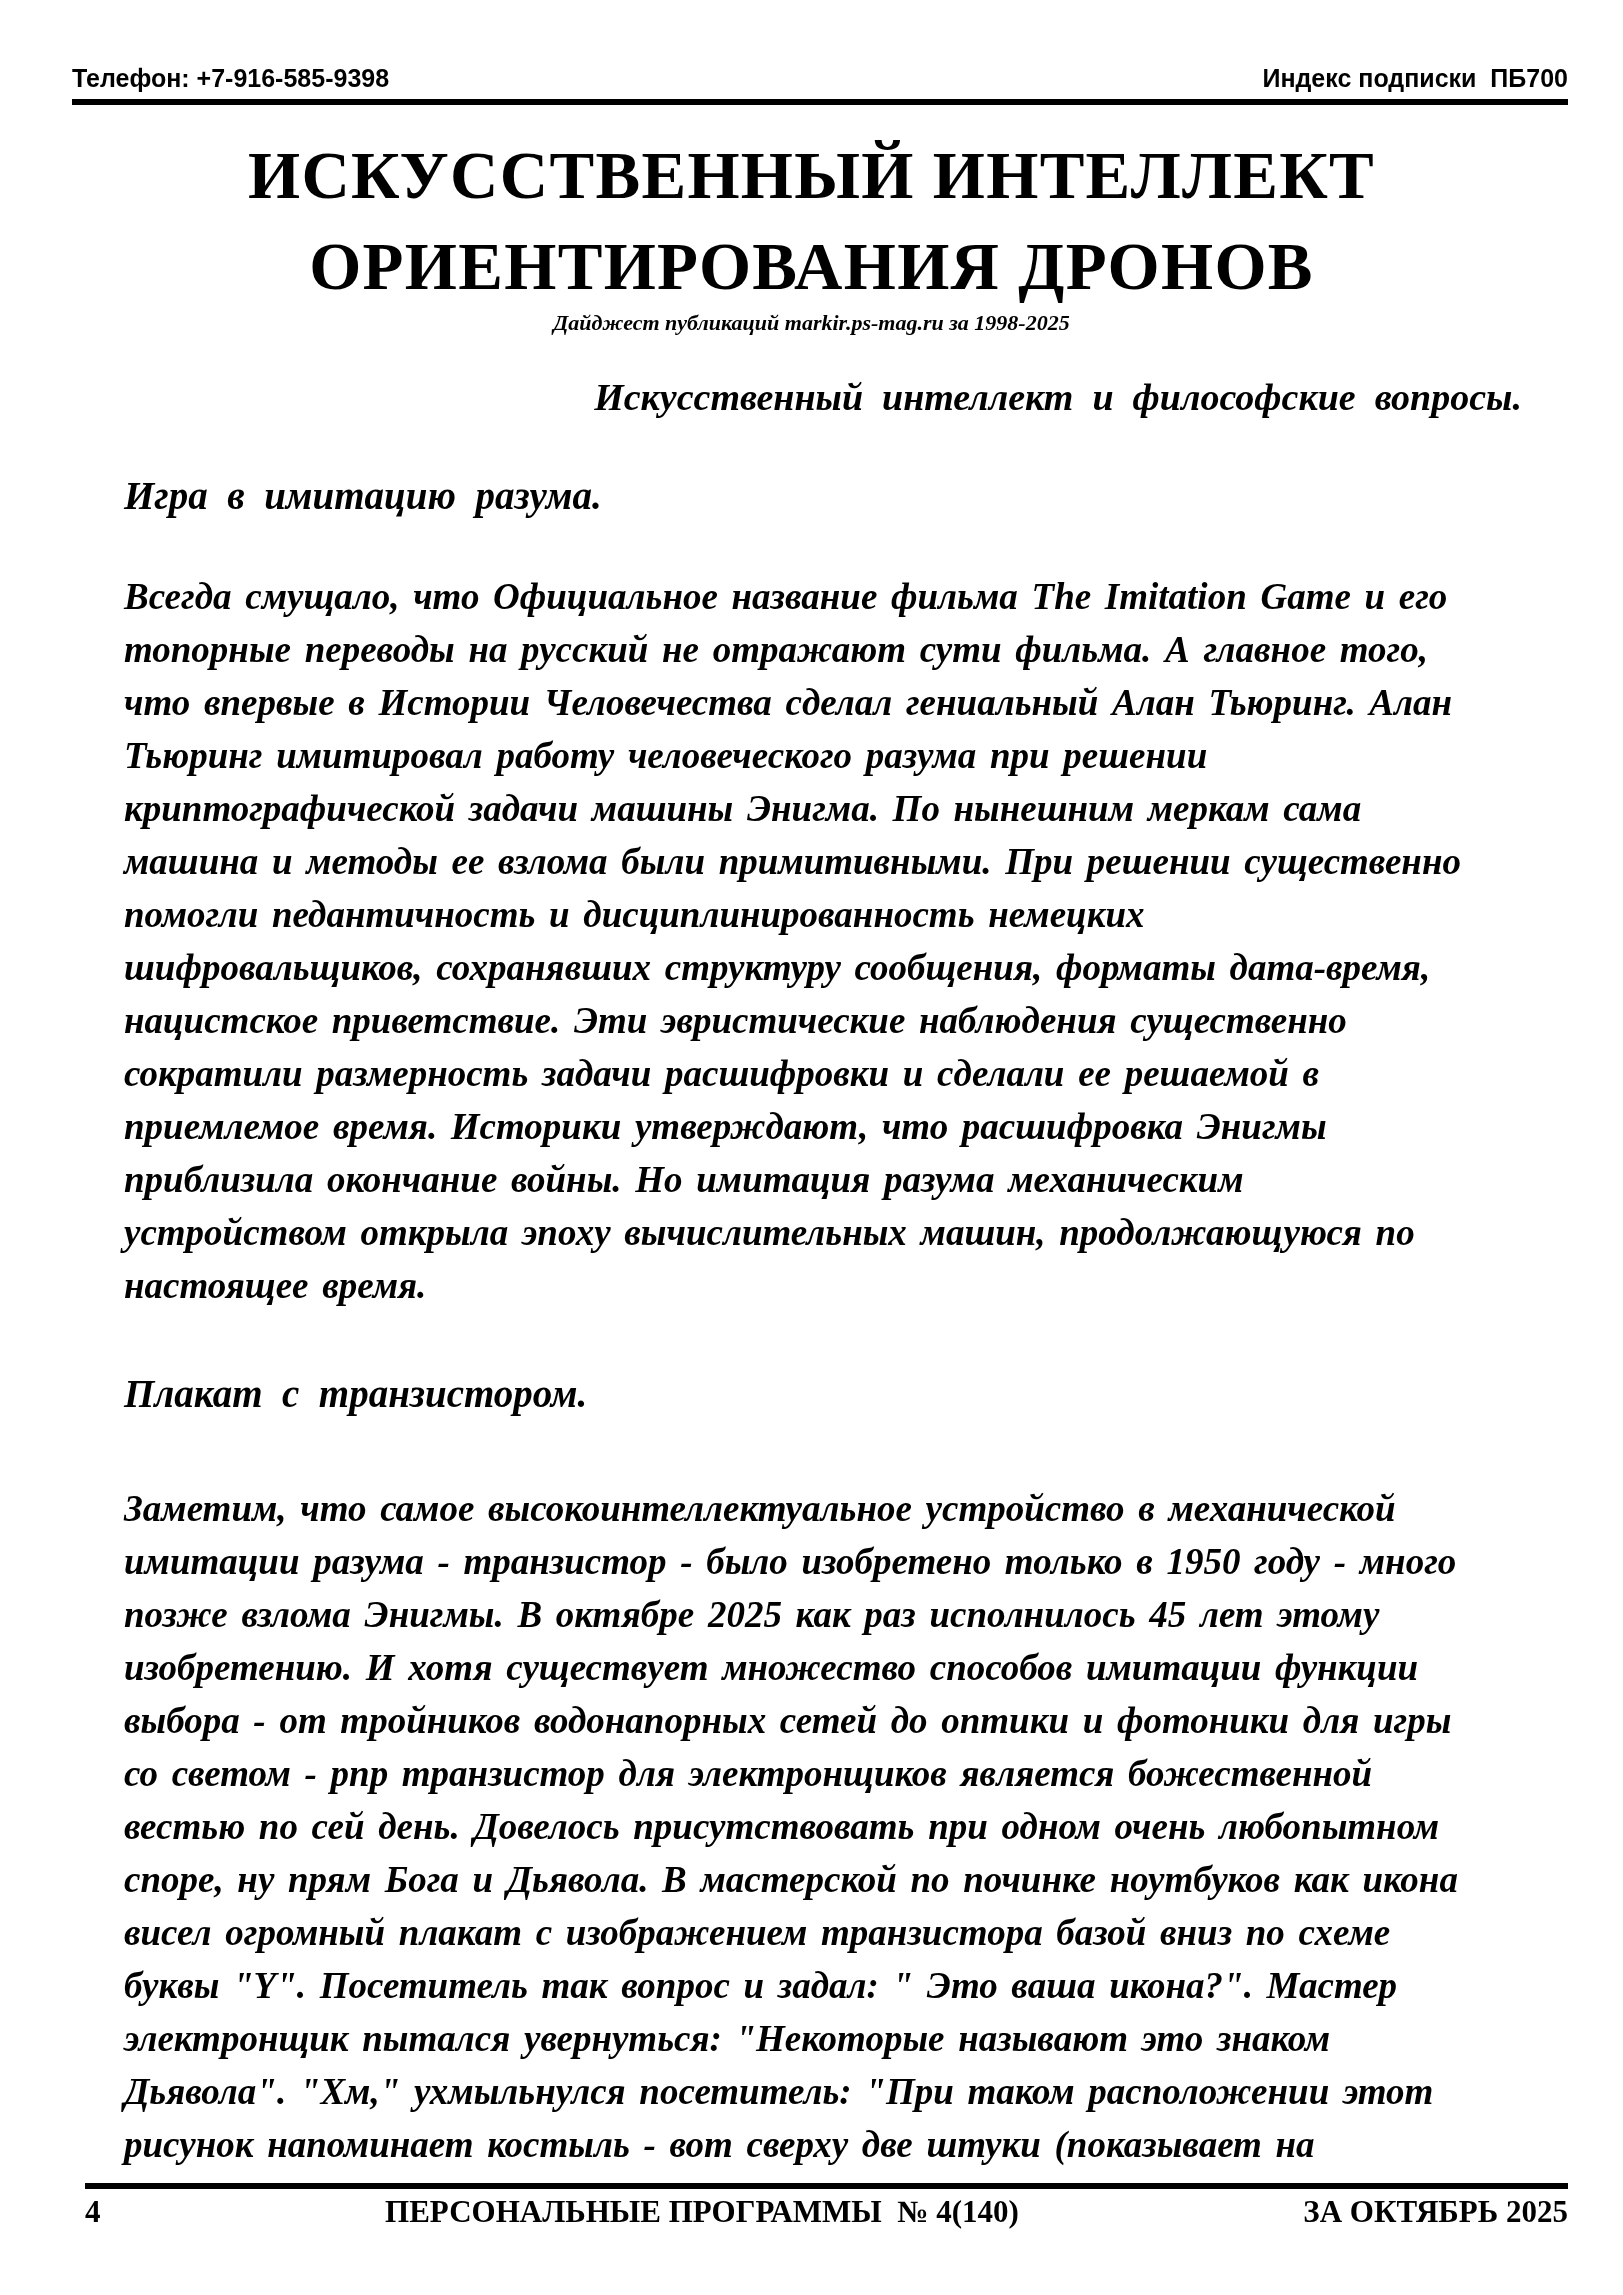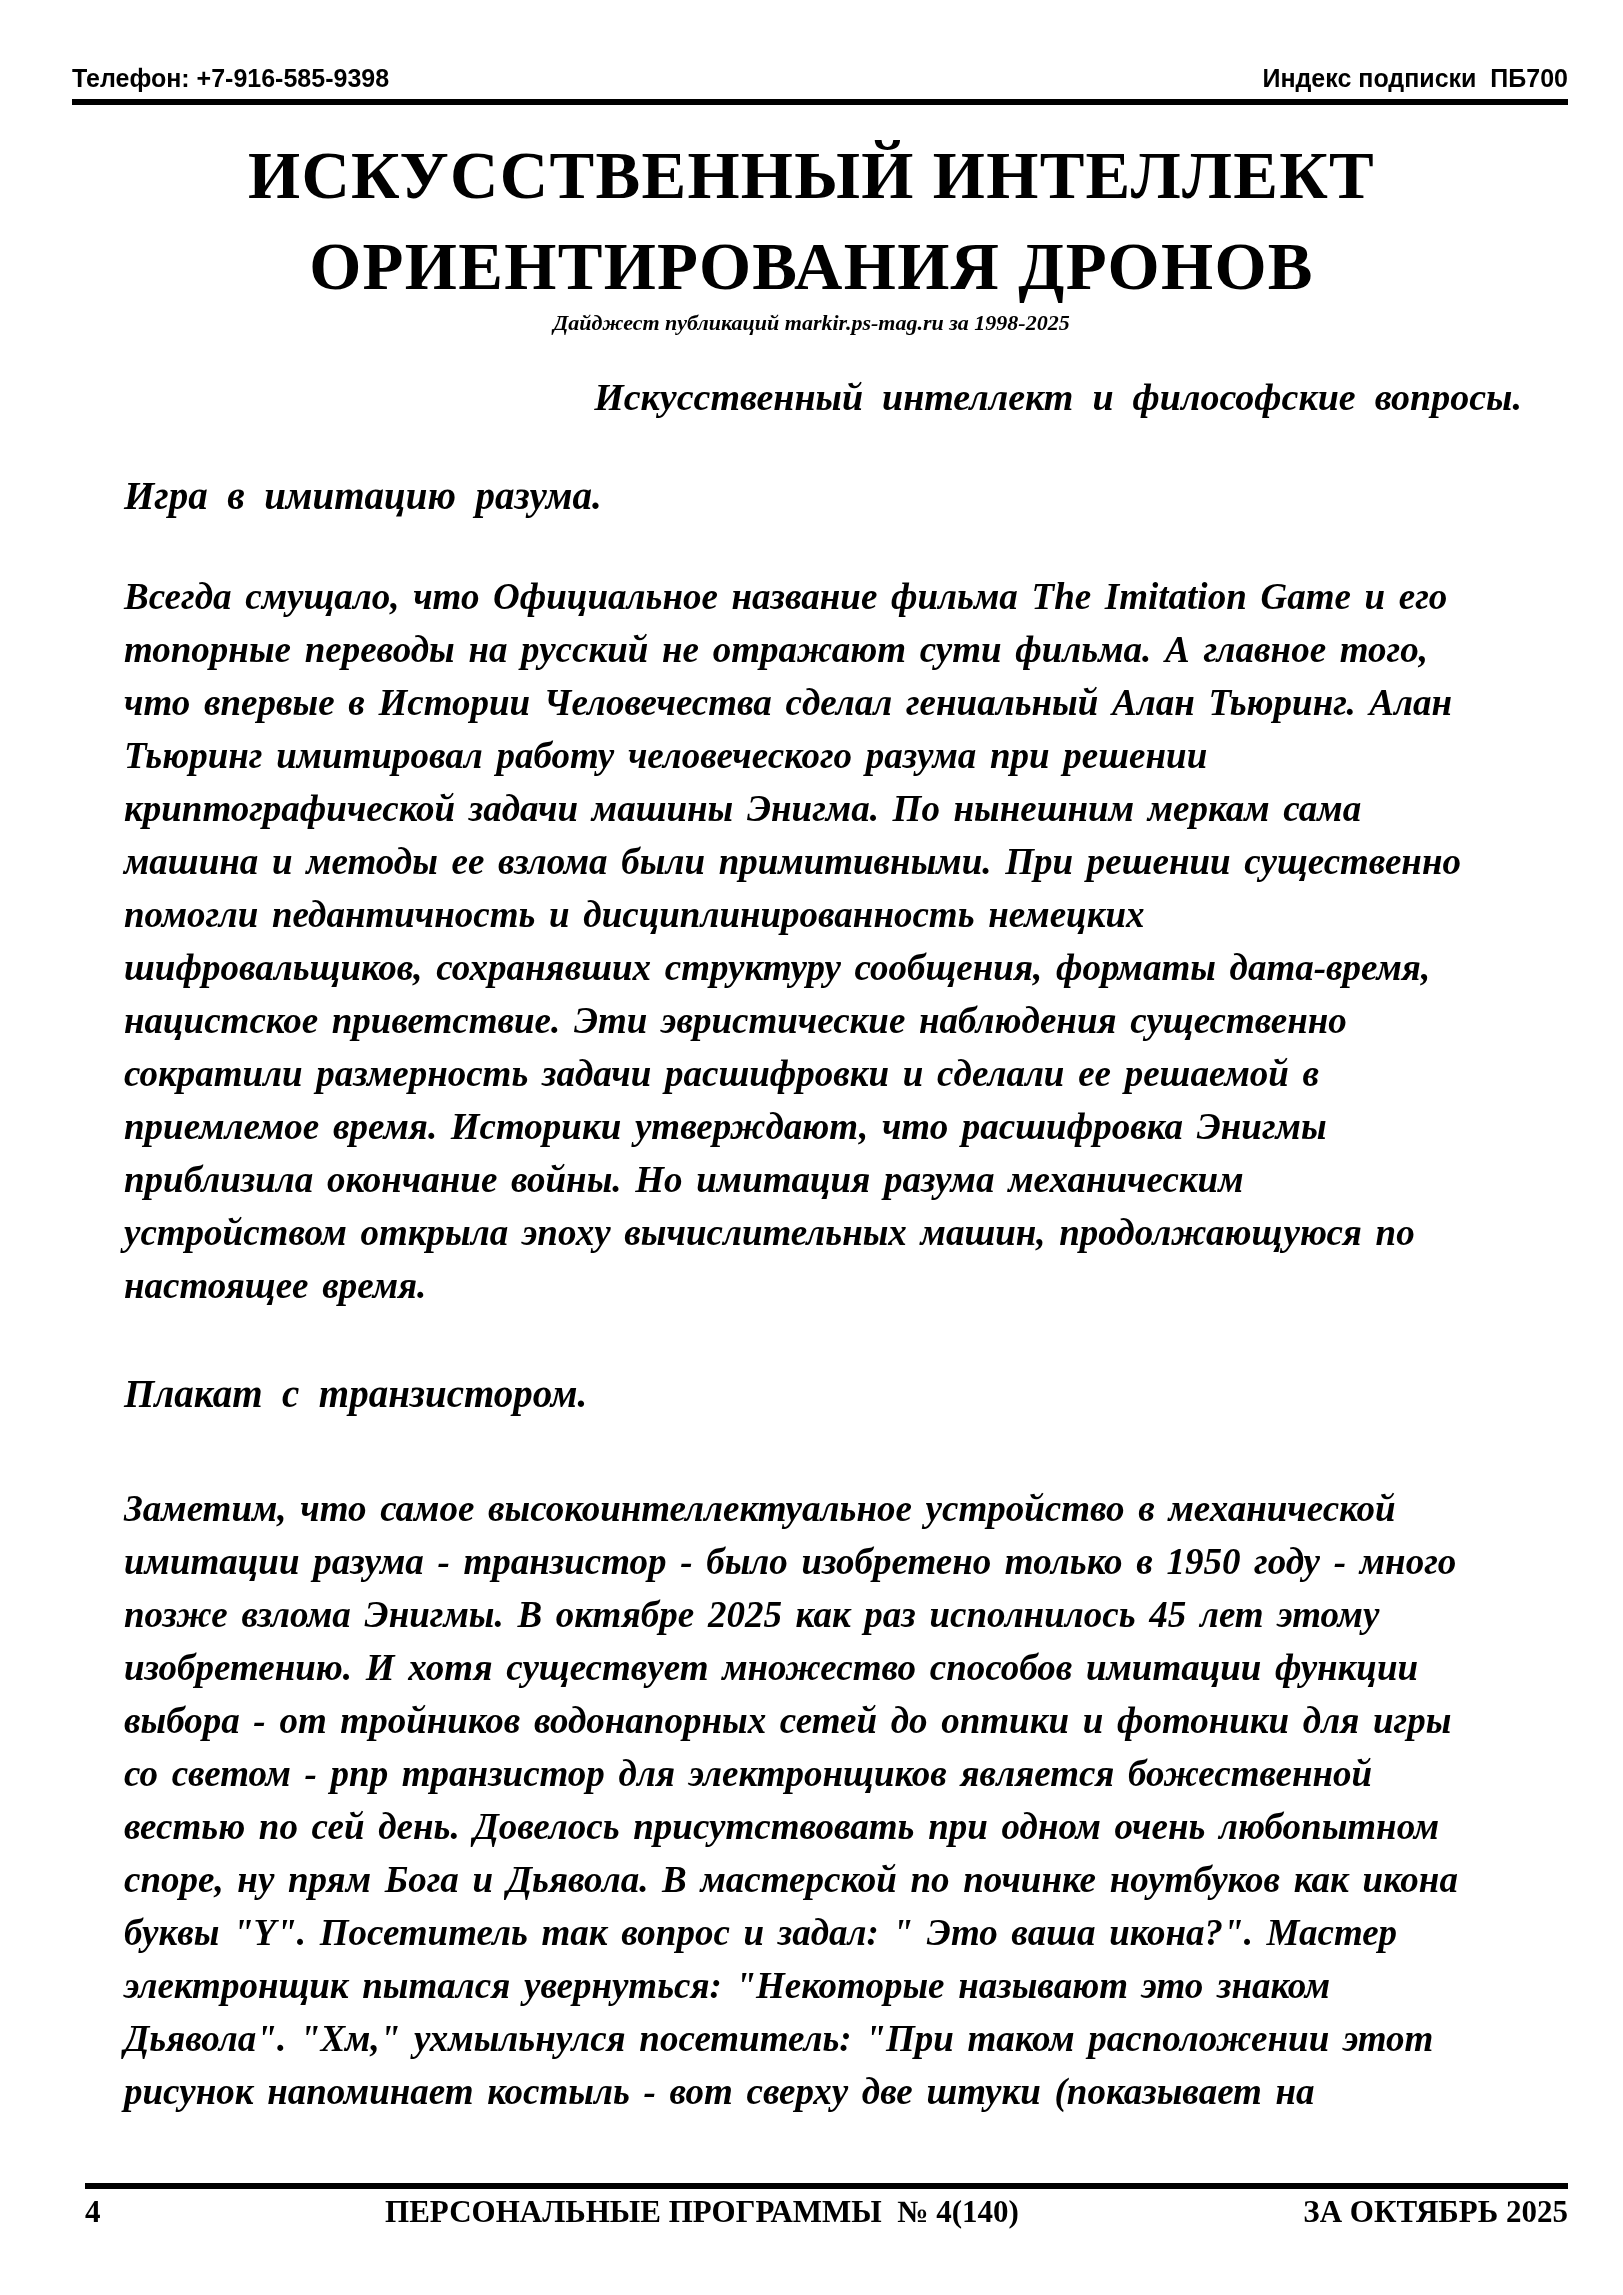--- a/index.html
+++ b/index.html
@@ -150,20 +150,21 @@
     <div class="heading h2">Плакат с транзистором.</div>
     <div class="para p2">
         <div class="para-line">Заметим, что самое высокоинтеллектуальное устройство в механической</div>
         <div class="para-line">имитации разума - транзистор - было изобретено только в 1950 году - много</div>
         <div class="para-line">позже взлома Энигмы. В октябре 2025 как раз исполнилось 45 лет этому</div>
         <div class="para-line">изобретению. И хотя существует множество способов имитации функции</div>
         <div class="para-line">выбора - от тройников водонапорных сетей до оптики и фотоники для игры</div>
         <div class="para-line">со светом - pnp транзистор для электронщиков является божественной</div>
         <div class="para-line">вестью по сей день. Довелось присутствовать при одном очень любопытном</div>
         <div class="para-line">споре, ну прям Бога и Дьявола. В мастерской по починке ноутбуков как икона</div>
+        <div class="para-line">висел огромный плакат с изображением транзистора базой вниз по схеме</div>
         <div class="para-line">буквы "Y". Посетитель так вопрос и задал: " Это ваша икона?". Мастер</div>
         <div class="para-line">электронщик пытался увернуться: "Некоторые называют это знаком</div>
         <div class="para-line">Дьявола". "Хм," ухмыльнулся посетитель: "При таком расположении этот</div>
         <div class="para-line">рисунок напоминает костыль - вот сверху две штуки (показывает на</div>
       </div>
   </div>
 
   <div class="rule rule-bottom"></div>
   <div class="footer-row">
     <span class="footer-page-number">4</span>

